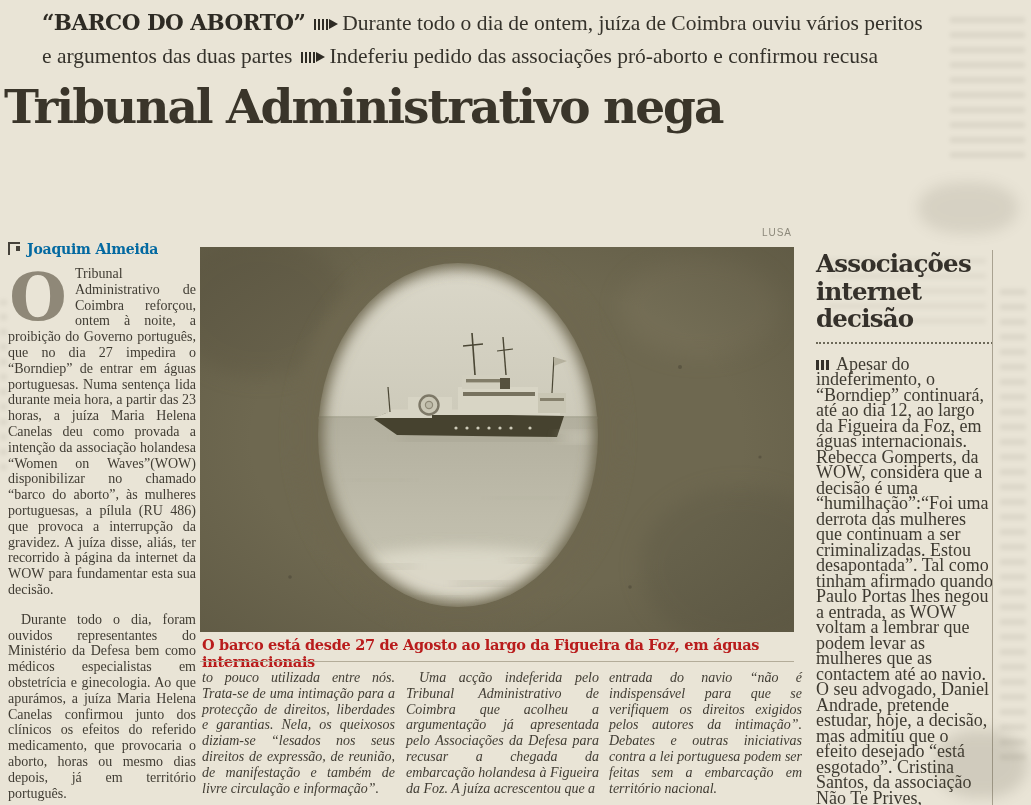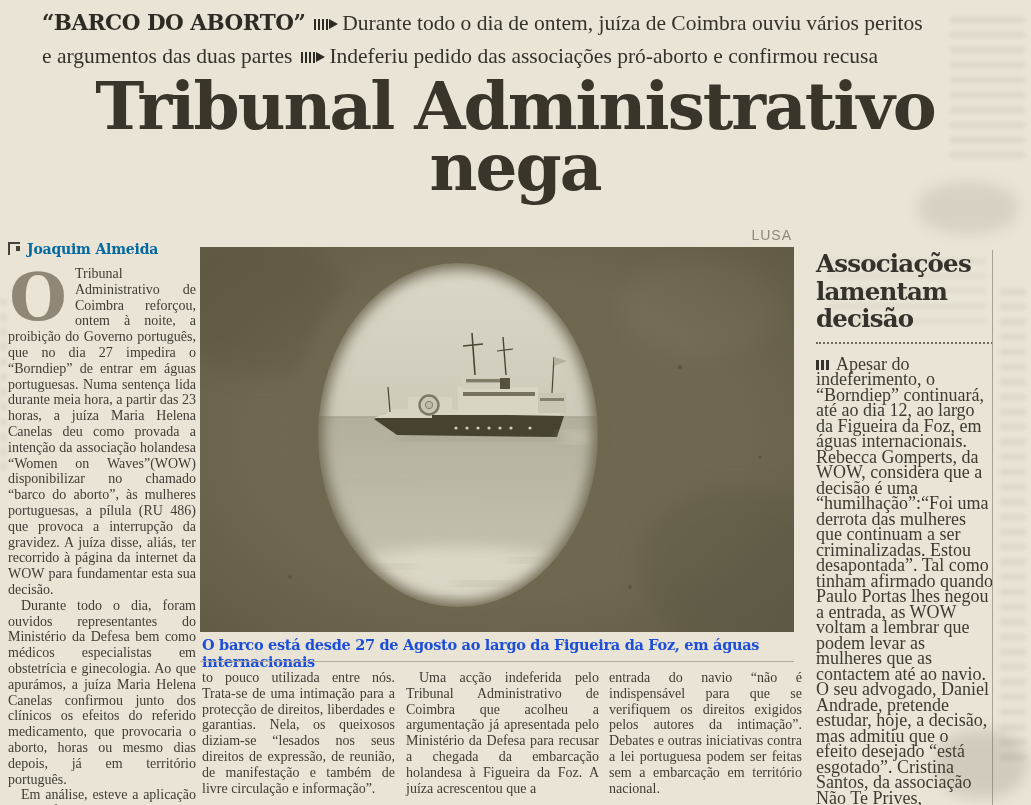--- a/index.html
+++ b/index.html
@@ -11,47 +11,47 @@
   
   .kicker{position:absolute;left:10px;top:6px;width:1010px;font-size:21.5px;line-height:33px;color:#35322b;margin-left:32px;}
   .kicker-line{white-space:nowrap;}
   .kicker-tag{font-family:"DejaVu Serif",serif;font-weight:bold;letter-spacing:-0.5px;color:#2e2b24;}
   .marker{display:inline-block;width:14px;height:11px;margin:0 14px 0 9px;position:relative;vertical-align:baseline;
     background:repeating-linear-gradient(90deg,#2e2b24 0 2px,rgba(0,0,0,0) 2px 4px);}
   .marker::after{content:"";position:absolute;right:-10px;top:0;
     border-left:9px solid #2e2b24;border-top:5.5px solid transparent;border-bottom:5.5px solid transparent;}
   
   .headline{position:absolute;left:4px;top:76px;width:1022px;
-    font-family:"DejaVu Serif",serif;font-weight:bold;font-size:66px;line-height:61px;
-    letter-spacing:-2px;color:#3a352a;text-align:center;}
+    font-family:"DejaVu Serif",serif;font-weight:bold;font-size:47px;line-height:61px;
+    letter-spacing:-2px;color:#3a352a;}
   
   .byline{position:absolute;left:8px;top:241px;font-family:"DejaVu Serif",serif;font-weight:bold;
     font-size:14px;color:#0369a1;letter-spacing:-0.2px;}
   .byline-icon{display:inline-block;width:10px;height:11px;margin-right:7px;position:relative;
     border-top:2px solid #45413a;border-left:2px solid #45413a;vertical-align:-1px;}
   .byline-icon::after{content:"";position:absolute;right:0;top:2px;width:4px;height:5px;background:#45413a;}
   
   .bodycopy{font-size:14px;line-height:15.8px;text-align:justify;color:#403c33;}
   .bodycopy p{margin:0;}
-  .bodycopy p+p{text-indent:13px;}
+  .bodycopy p+p{text-indent:13px;margin-top:14px;}
   .col-left{position:absolute;left:8px;top:266px;width:188px;}
   .dropcap{float:left;width:60px;height:60px;margin:3px 7px 0 0;
     font-family:"DejaVu Serif",serif;font-weight:bold;font-size:66px;line-height:56px;
     color:#8f8878;text-align:center;}
-  .bcol{position:absolute;top:670px;width:193px;}
+  .bcol{position:absolute;top:670px;width:193px;font-style:italic;}
   .bcol-2{left:202px;}
   .bcol-3{left:406px;}
   .bcol-3 p{text-indent:13px;}
   .bcol-4{left:609px;}
   
   .credit{position:absolute;left:200px;top:227px;width:592px;text-align:right;
-    font-family:"Liberation Sans",sans-serif;font-size:14px;letter-spacing:1px;color:#8d897b;}
+    font-family:"Liberation Sans",sans-serif;font-size:10px;letter-spacing:1px;color:#8d897b;}
   .photo{position:absolute;left:200px;top:247px;width:594px;height:385px;}
   .caption{position:absolute;left:202px;top:636px;width:590px;
-    font-family:"DejaVu Serif",serif;font-weight:bold;font-size:14.5px;letter-spacing:-0.3px;color:#1d4ed8;}
+    font-family:"DejaVu Serif",serif;font-weight:bold;font-size:14.5px;letter-spacing:-0.3px;color:#b91c1c;}
   .caption-rule{position:absolute;left:200px;top:661px;width:594px;height:0;border-top:1px solid #b3ac99;}
   
   .sidebar{position:absolute;left:816px;top:250px;width:177px;}
   .sidebar-title{font-family:"DejaVu Serif",serif;font-weight:bold;font-size:24.5px;line-height:27.5px;
     letter-spacing:-0.8px;color:#34302a;margin:0 0 9px 0;}
   .sidebar-divider{border:0;border-top:2px dotted #6d6959;margin:0 0 13px 0;}
   .sidebar-body{font-size:18px;line-height:15.5px;color:#3e3a31;text-align:left;}
   .sb-marker{display:inline-block;width:13px;height:10px;margin-right:7px;
     background:repeating-linear-gradient(90deg,#34302a 0 3px,rgba(0,0,0,0) 3px 5px);}
   .vrule{position:absolute;left:992px;top:250px;width:1px;height:555px;background:#a9a291;}
@@ -178,28 +178,28 @@
     <rect x="0" y="0" width="594" height="385" fill="url(#vign)"></rect>
   </svg>
 
   <div class="caption">O barco está desde 27 de Agosto ao largo da Figueira da Foz, em águas internacionais</div>
   <div class="caption-rule"></div>
 
   <div class="bodycopy bcol bcol-2">
     <p>to pouco utilizada entre nós. Trata-se de uma intimação para a protecção de direitos, liberdades e garantias. Nela, os queixosos diziam-se “lesados nos seus direitos de expressão, de reunião, de manifestação e também de livre circulação e informação”.</p>
   </div>
   <div class="bodycopy bcol bcol-3">
-    <p>Uma acção indeferida pelo Tribunal Administrativo de Coimbra que acolheu a argumentação já apresentada pelo Ministério da Defesa para recusar a chegada da embarcação holandesa à Figueira da Foz. A juíza acrescentou que a</p>
+    <p>Uma acção indeferida pelo Tribunal Administrativo de Coimbra que acolheu a argumentação já apresentada pelo Associações da Defesa para recusar a chegada da embarcação holandesa à Figueira da Foz. A juíza acrescentou que a</p>
   </div>
   <div class="bodycopy bcol bcol-4">
     <p>entrada do navio “não é indispensável para que se verifiquem os direitos exigidos pelos autores da intimação”. Debates e outras iniciativas contra a lei portuguesa podem ser feitas sem a embarcação em território nacional.</p>
   </div>
 
   <div class="sidebar">
-    <h2 class="sidebar-title">Associações lamentam decisão</h2>
+    <h2 class="sidebar-title">Associações internet decisão</h2>
     <hr class="sidebar-divider">
     <p class="sidebar-body" style="margin:0">
       <span class="sb-marker"></span><span>Apesar do indeferimento, o “Borndiep” continuará, até ao dia 12, ao largo da Figueira da Foz, em águas internacionais. Rebecca Gomperts, da WOW, considera que a decisão é uma “humilhação”:“Foi uma derrota das mulheres que continuam a ser criminalizadas. Estou desapontada”. Tal como tinham afirmado quando Paulo Portas lhes negou a entrada, as WOW voltam a lembrar que podem levar as mulheres que as contactem até ao navio. O seu advogado, Daniel Andrade, pretende estudar, hoje, a decisão, mas admitiu que o efeito desejado “está esgotado”. Cristina Santos, da associação Não Te Prives, reafirmou a justeza da sua causa: “Esperávamos mais coragem, mas a verdade é que a juíza tinha uma decisão difícil entre mãos”.</span>
     </p>
   </div>
   <div class="vrule"></div>
 
   <div class="ghost g-lines" style="left:950px;top:8px;width:75px;height:150px"></div>
   <div class="ghost g-lines" style="left:1000px;top:280px;width:26px;height:480px"></div>
   <div class="ghost g-lines" style="left:828px;top:258px;width:158px;height:66px;opacity:.06"></div>

